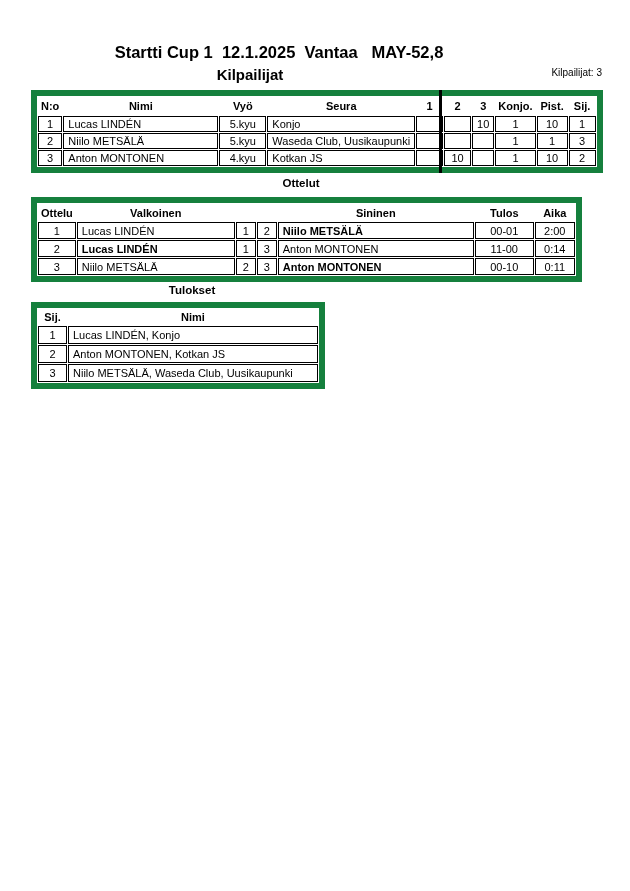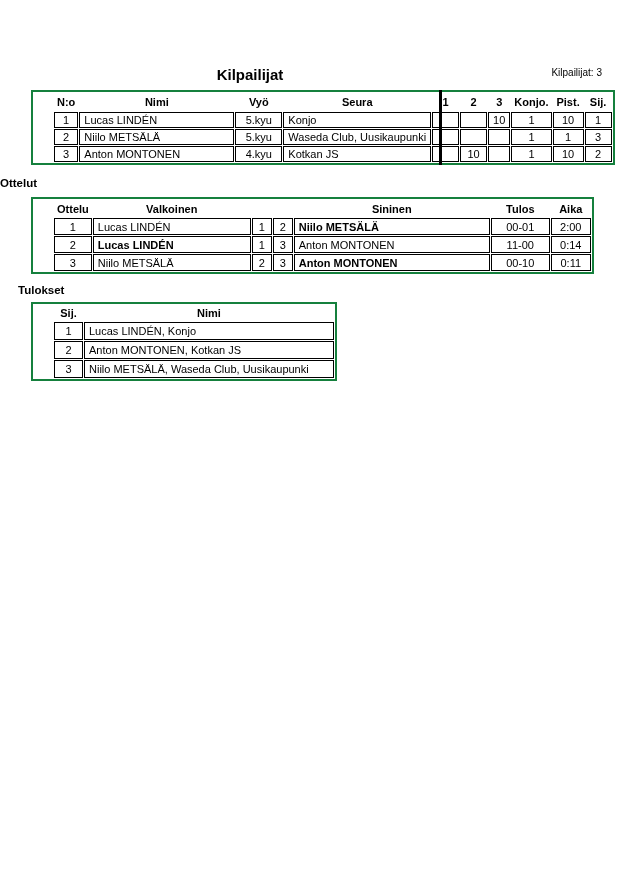--- a/index.html
+++ b/index.html
@@ -17,34 +17,34 @@
   }
   .kilpailijat-title {
     position: absolute; top: 66px; left: 0; width: 500px;
     text-align: center; font-size: 15px; font-weight: bold;
   }
   .count-label {
     position: absolute; top: 67px; right: 28px;
     font-size: 10px; text-align: right;
   }
   .section-title {
-    position: absolute; text-align: left;
+    position: absolute; text-align: center;
     font-size: 11.5px; font-weight: bold;
   }
   #ottelut-title { top: 177px; left: 0; width: 602px; }
   #tulokset-title { top: 284px; left: 0; width: 348px; margin-left: 18px; }
 
   .twrap { position: absolute; }
   #t1-wrap { left: 31px; top: 90px; }
   #t2-wrap { left: 31px; top: 197px; }
   #t3-wrap { left: 31px; top: 302px; }
 
   table.sheet {
     border-collapse: separate; border-spacing: 1px;
-    border: 2px solid #15803d; table-layout: fixed; background: #fff; padding-left: 20px;
+    border: 6px solid #15803d; table-layout: fixed; background: #fff;
   }
   table.sheet th {
     box-sizing: border-box; padding: 0 3px;
     font-size: 11px; font-weight: bold;
     white-space: nowrap; overflow: visible;
     text-align: center; vertical-align: middle;
   }
   table.sheet td {
     box-sizing: border-box; border: 1px solid #000; padding: 0 4px;
     font-size: 11px; white-space: nowrap; overflow: visible;
@@ -60,20 +60,21 @@
   .vline {
     position: absolute; left: 408px; top: 0; bottom: 0; width: 3px;
     background: #000;
   }
 </style>
 </head>
 <body>
 
 <div class="page">
 
+  <div class="doc-title">Startti Cup 1  12.1.2025  Vantaa   MAY-52,8</div>
   <div class="kilpailijat-title">Kilpailijat</div>
   <div class="count-label">Kilpailijat: 3</div>
 
   <div class="twrap" id="t1-wrap">
     <table class="sheet" id="t1">
       <colgroup>
         <col style="width:19px">
           <col style="width:155px">
           <col style="width:47px">
           <col style="width:106px">

